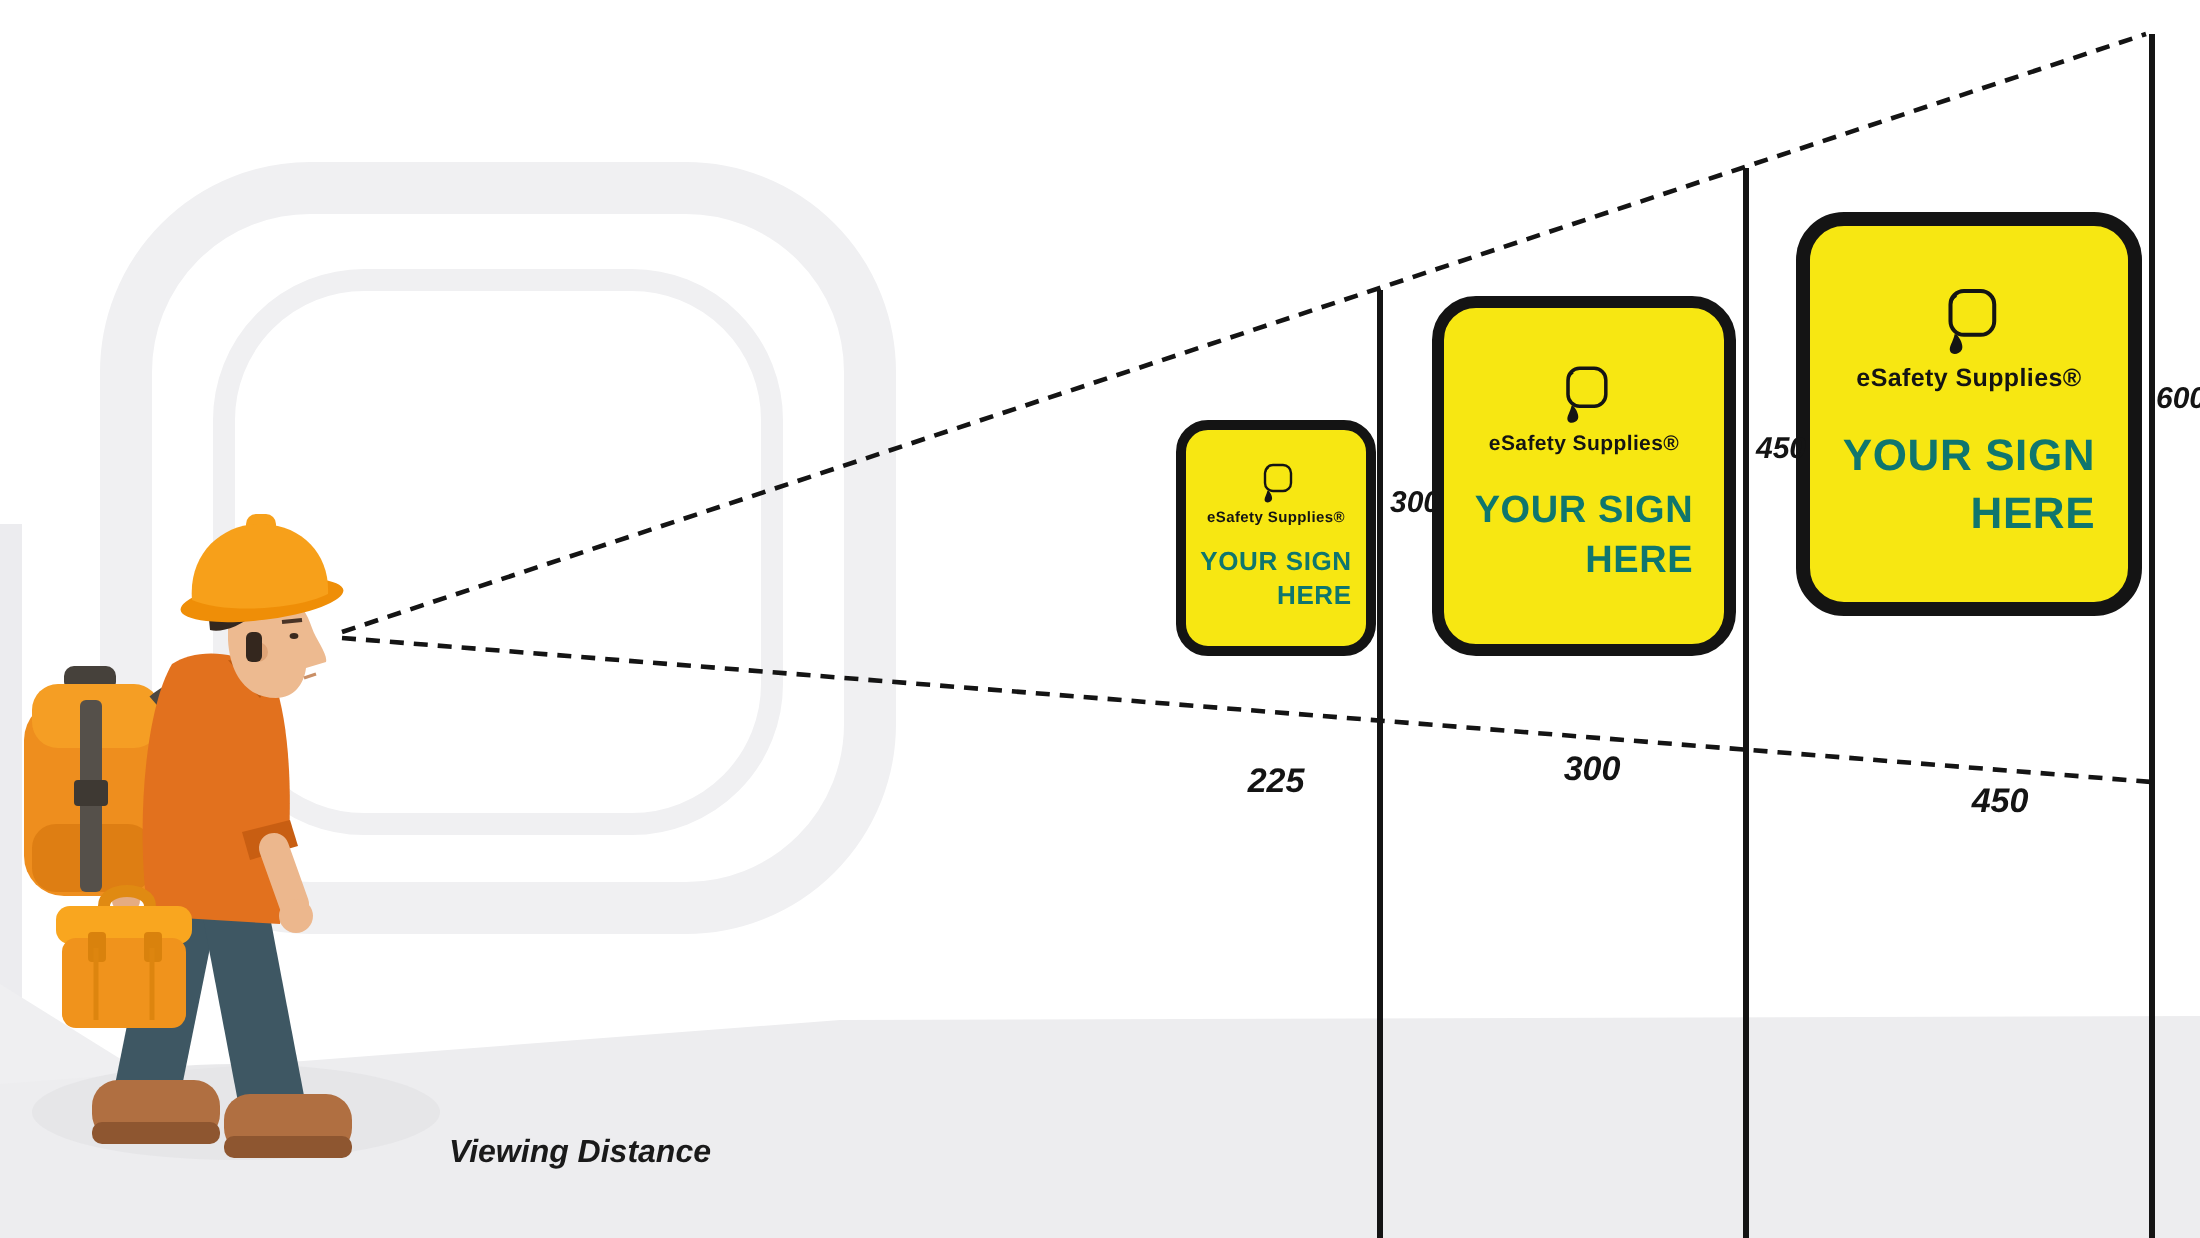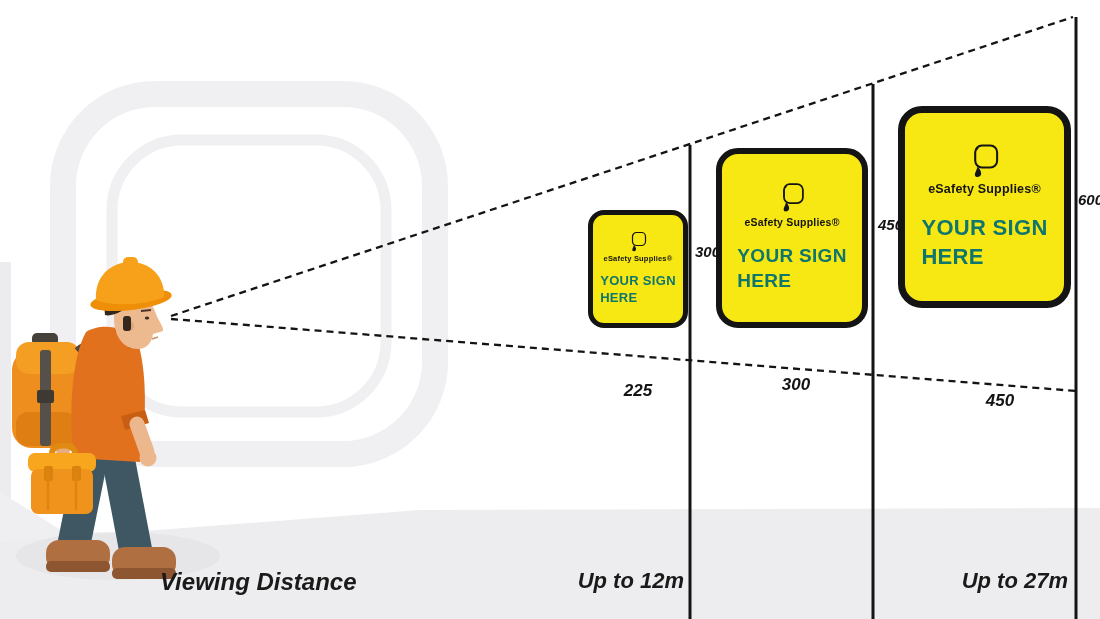--- a/index.html
+++ b/index.html
@@ -15,21 +15,21 @@
     position:absolute;left:0;top:0;width:1100px;height:619px;
     background:#EDEDEF;
     clip-path:polygon(0 542px,420px 510px,1100px 508px,1100px 619px,0 619px);
   }
 
   
   .sign{
     position:absolute;background:var(--sign-yellow,#F7E712);
     border:5px solid #141414;box-sizing:border-box;
     display:flex;flex-direction:column;align-items:center;justify-content:center;
-    text-align:left;
+    text-align:right;
   }
   .sign-1{left:588px;top:210px;width:100px;height:118px;border-radius:16px;border-width:5px;}
   .sign-2{left:716px;top:148px;width:152px;height:180px;border-radius:22px;border-width:6px;}
   .sign-3{left:898px;top:106px;width:173px;height:202px;border-radius:24px;border-width:7px;}
   .sign-brand{font-weight:600;letter-spacing:.2px;color:#141414;}
   .sign-title{font-weight:800;color:#0f766e;letter-spacing:.3px;line-height:1.3;}
   .sign-1 .sign-logo svg{width:22px;height:22px;}
   .sign-2 .sign-logo svg{width:32px;height:32px;}
   .sign-3 .sign-logo svg{width:37px;height:37px;}
   .sign-1 .sign-brand{font-size:7.5px;margin-top:1px;}
@@ -50,21 +50,21 @@
   .mm-h600{left:1078px;top:191px;}
   .mm-w225{left:610px;top:381px;width:56px;text-align:center;}
   .mm-w300{left:768px;top:375px;width:56px;text-align:center;}
   .mm-w450{left:972px;top:391px;width:56px;text-align:center;}
 
   
   .axis-label{
     position:absolute;top:568px;font-style:italic;font-weight:700;font-size:22px;color:#1a1a1a;
     white-space:nowrap;
   }
-  .lab-viewing{left:160px;width:260px;font-size:24px;}
+  .lab-viewing{left:160px;width:260px;text-align:center;font-size:16px;}
   .lab-d0{left:500px;width:184px;text-align:right;}
   .lab-d1{left:682px;width:184px;text-align:right;}
   .lab-d2{left:884px;width:184px;text-align:right;}
 </style>
 </head>
 <body>
 
 <div class="stage" style="--sign-yellow:#F7E712">
 
   <svg class="layer" viewBox="0 0 1100 619" width="1100" height="619">
@@ -183,16 +183,14 @@
 
   <div class="mm mm-h300">300</div>
   <div class="mm mm-h450">450</div>
   <div class="mm mm-h600">600</div>
 
   <div class="mm mm-w mm-w225">225</div>
   <div class="mm mm-w mm-w300">300</div>
   <div class="mm mm-w mm-w450">450</div>
 
   <div class="axis-label lab-viewing">Viewing Distance</div>
-  <div class="axis-label lab-d0">Up to 12m</div>
-  <div class="axis-label lab-d2">Up to 27m</div>
 
 </div>
 
 </body></html>

